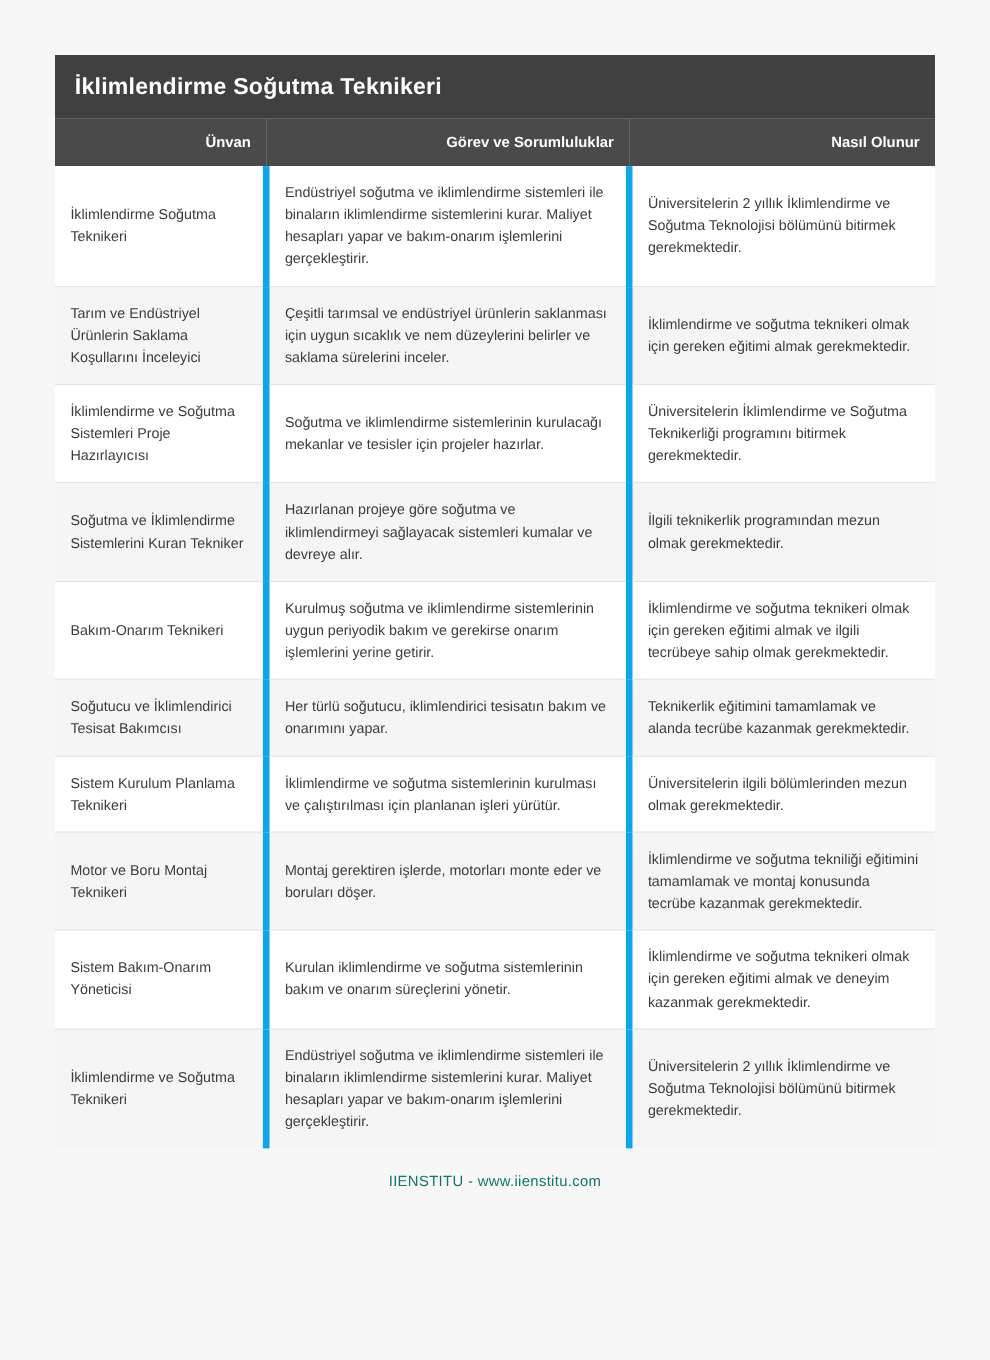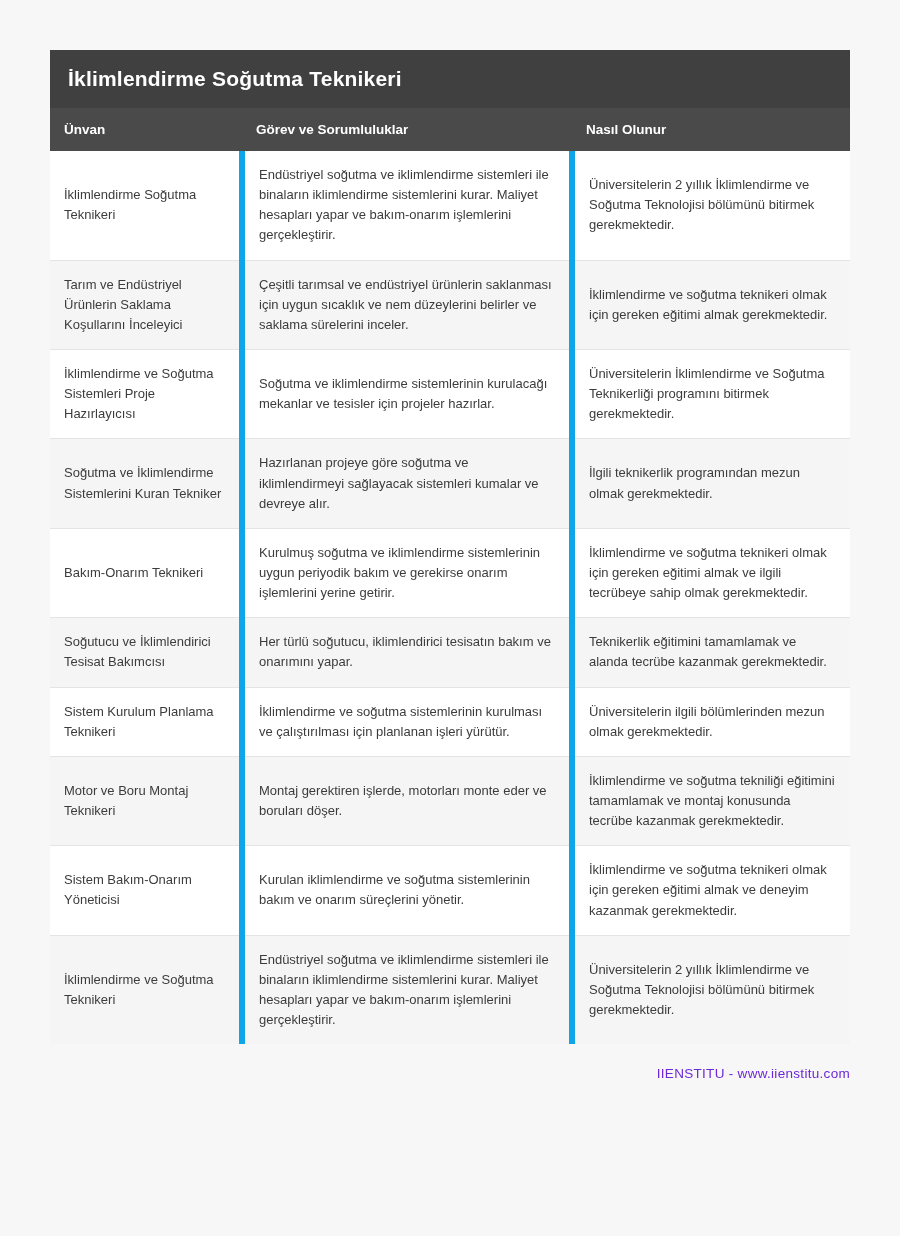--- a/index.html
+++ b/index.html
@@ -42,21 +42,21 @@
     line-height: 1.1;
   }
   table.data {
     border-collapse: collapse;
     width: 800px;
     table-layout: fixed;
   }
   table.data thead th {
     background: #4a4a4a;
     color: #ffffff;
-    text-align: left;
+    text-align: right;
     font-size: 13.5px;
     font-weight: bold;
     padding: 14px 14px;
     vertical-align: middle;
     border: none;
   }
   table.data col.c1 { width: 192px; }
   table.data col.c2 { width: 330px; }
   table.data col.c3 { width: 278px; }
 
@@ -77,22 +77,22 @@
     background: #ffffff;
   }
   table.data tbody tr:nth-child(even) td {
     background: #f5f5f5;
   }
   table.data tbody tr:last-child td {
     border-bottom: none;
   }
   .footer {
     width: 800px;
-    text-align: right;
-    color: #6d28d9;
+    text-align: center;
+    color: #0f766e;
     font-size: 13.5px;
     padding-top: 22px;
     letter-spacing: 0.3px;
   }
 </style>
 </head>
 <body>
 
 <div class="page">
   <div class="card">

